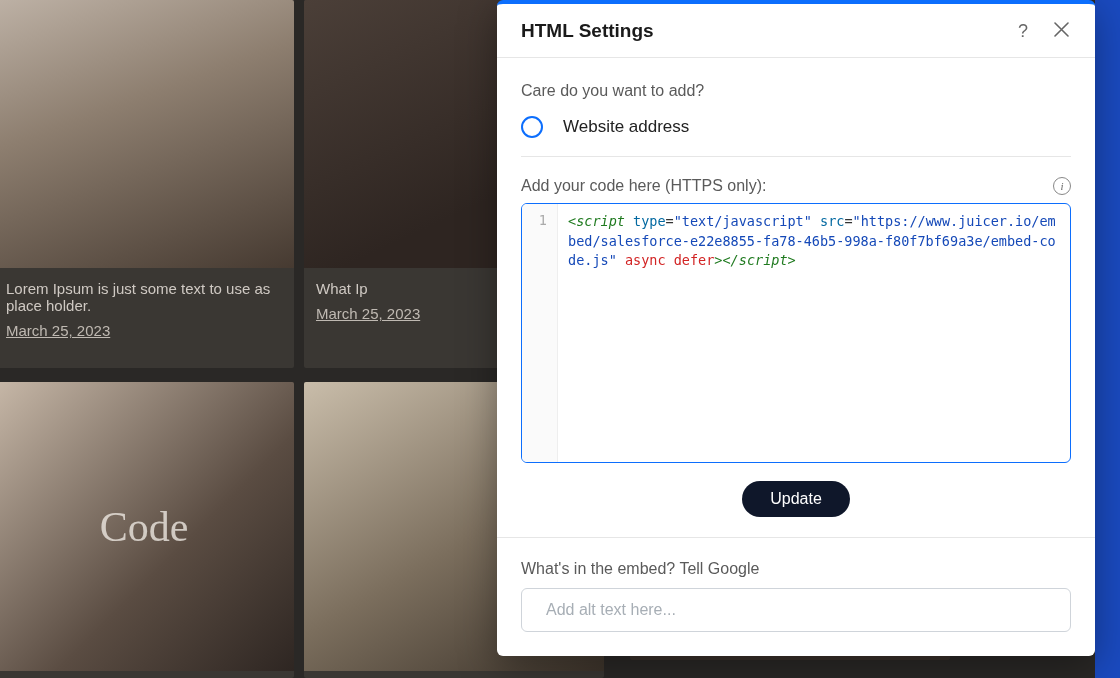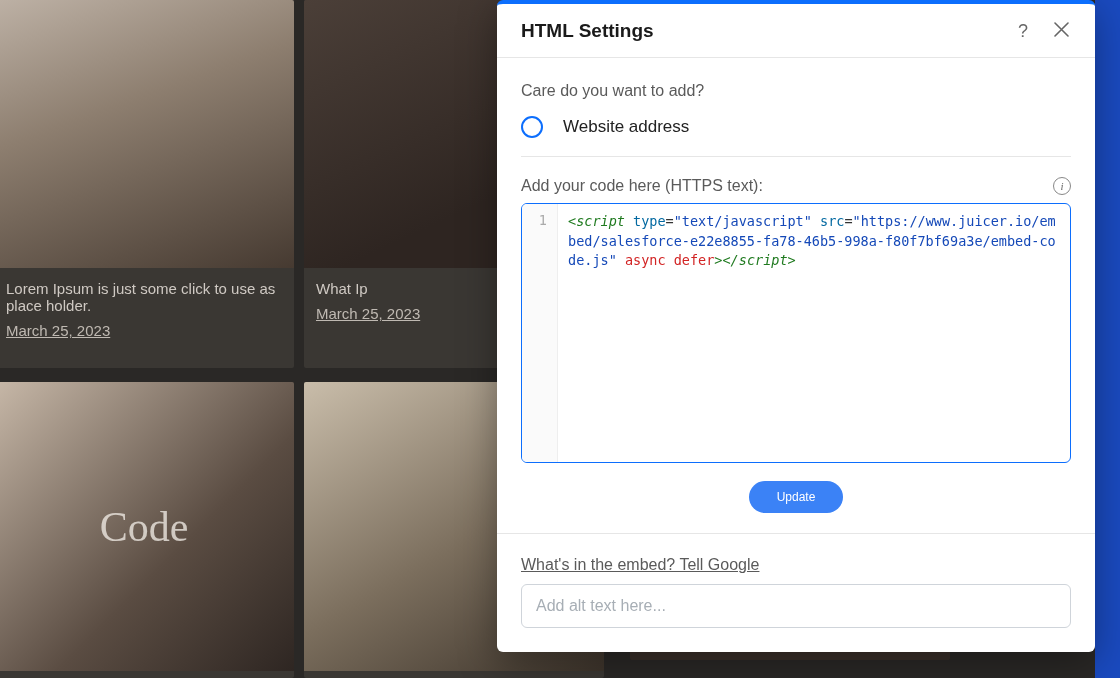--- a/index.html
+++ b/index.html
@@ -134,43 +134,43 @@
       font-size:13.5px; line-height:1.45;
       white-space: pre-wrap; word-break: break-all;
       color:#333;
     }
     .tok-tag   { color:#1f7a1f;font-style:italic; }
     .tok-attr  { color:#0369a1; }
     .tok-str   { color:#1549b8; }
     .tok-kw    { color:#d22424; }
     .update-row { display:flex; justify-content:center; margin-top:18px; }
     .update-btn {
-      background:#3b82f6; color:#fff; border:none; border-radius:22px;
-      padding: 9px 28px; font-size:12px; cursor:pointer;
+      background:#0f172a; color:#fff; border:none; border-radius:22px;
+      padding: 9px 28px; font-size:16px; cursor:pointer;
     }
     .section2 { border-top:1px solid #e6e6e6; padding: 22px 24px 24px 24px; }
-    .alt-label { color:#5a5a5a; font-size:16px; margin-bottom:10px;text-decoration:underline; }
+    .alt-label { color:#5a5a5a; font-size:16px; margin-bottom:10px; }
     .alt-input {
       width:100%; border:1px solid #cfd4da; border-radius:6px;
-      padding:12px 14px; font-size:16px; color:#333;
+      padding:12px 24px; font-size:16px; color:#333;
     }
     .alt-input::placeholder { color:#a7aeb5; }
     .right-strip {
       position:absolute; right:0; top:0; width:25px; height:678px; background:#1a4abf;
     }
   </style>
 </head>
 <body>
 
 <div class="editor-bg">
   <div class="col col1" style="margin-left:-6px;">
     <div class="card first-card-partial">
       <div class="img"></div>
       <div class="body">
-        <p>Lorem Ipsum is just some click to use as place holder.</p>
+        <p>Lorem Ipsum is just some text to use as place holder.</p>
         <p class="date">March 25, 2023</p>
       </div>
     </div>
     <div class="card col2-bottom" style="height:296px;">
       <div class="img">
           <span>Code</span>
         </div>
     </div>
   </div>
 
@@ -222,21 +222,21 @@
     <div class="question">Care do you want to add?</div>
 
     <label class="radio-row">
       <span class="radio"></span>
       <span class="radio-label">Website address</span>
     </label>
 
     <hr class="section-divider">
 
     <div class="code-label-row">
-      <span class="code-label">Add your code here (HTTPS text):</span>
+      <span class="code-label">Add your code here (HTTPS only):</span>
       <button class="info-icon">i</button>
     </div>
 
     <div class="code-editor">
       <div class="gutter">
         <div>1</div>
       </div>
       <div class="code-area" id="code-area"><span class="tok-tag">&lt;script</span><span> </span><span class="tok-attr">type</span><span>=</span><span class="tok-str">"text/javascript"</span><span> </span><span class="tok-attr">src</span><span>=</span><span class="tok-str">"https://www.juicer.io/embed/salesforce-e22e8855-fa78-46b5-998a-f80f7bf69a3e/embed-code.js"</span><span> </span><span class="tok-kw">async</span><span> </span><span class="tok-kw">defer</span><span class="tok-tag">&gt;</span><span class="tok-tag">&lt;/</span><span class="tok-tag">script</span><span class="tok-tag">&gt;</span></div>
     </div>
 

